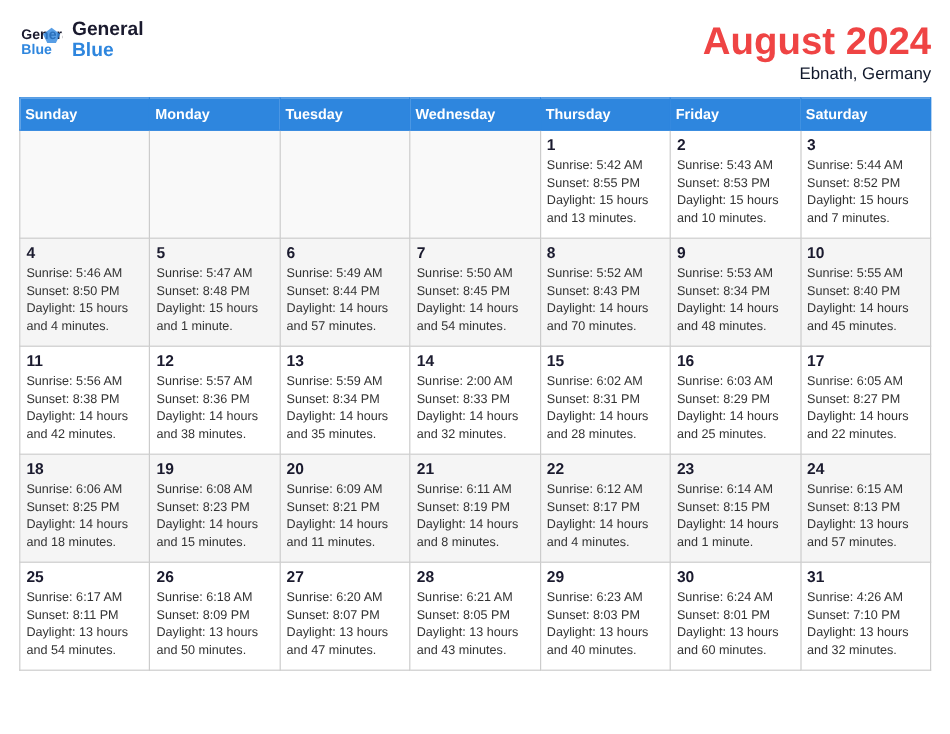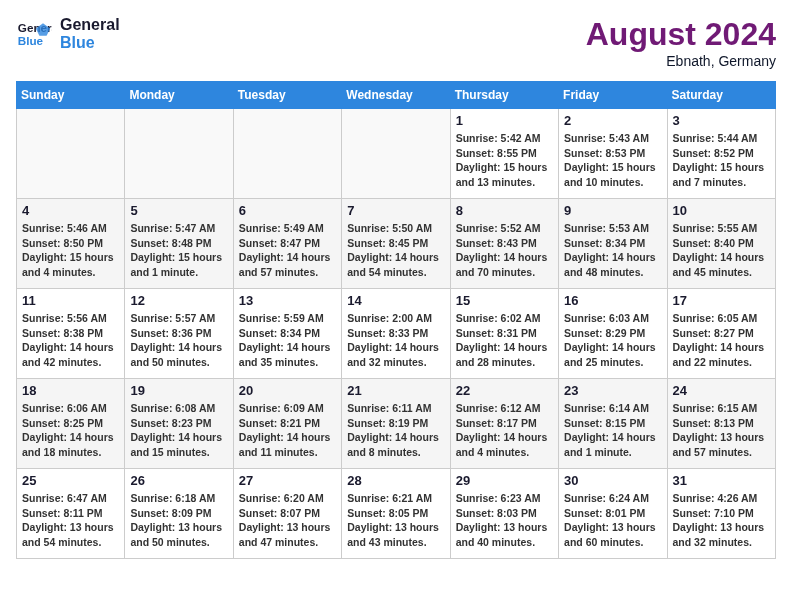--- a/index.html
+++ b/index.html
@@ -24,21 +24,21 @@
     .logo-icon {
       width: 36px;
       height: 36px;
     }
     .title-block {
       text-align: right;
     }
     .month-year {
       font-size: 32px;
       font-weight: bold;
-      color: #701a75;
+      color: #ef4444;
       text-align: center;
     }
     .location {
       font-size: 14px;
       color: #0f172a;
     }
     .calendar-table {
       width: 100%;
       border-collapse: collapse;
       font-size: 11px;
@@ -65,21 +65,20 @@
     .day-number {
       font-size: 13px;
       font-weight: bold;
       color: #1a1a2e;
       margin-bottom: 3px;
     }
     .day-info {
       color: #333;
       font-size: 10.5px;
       line-height: 1.4;
-      font-weight: bold;
     }
     tr:nth-child(odd) td:not(.empty) {
       background: #fff;
     }
     tr:nth-child(even) td:not(.empty) {
       background: #f5f5f5;
     }
   </style>
 </head>
 <body>
@@ -159,21 +158,21 @@
           <div class="day-info">
             <div>Sunrise: 5:47 AM</div>
             <div>Sunset: 8:48 PM</div>
             <div>Daylight: 15 hours and 1 minute.</div>
           </div>
         </td>
         <td>
           <div class="day-number">6</div>
           <div class="day-info">
             <div>Sunrise: 5:49 AM</div>
-            <div>Sunset: 8:47 PM</div>
+            <div>Sunset: 8:44 PM</div>
             <div>Daylight: 14 hours and 57 minutes.</div>
           </div>
         </td>
         <td>
           <div class="day-number">7</div>
           <div class="day-info">
             <div>Sunrise: 5:50 AM</div>
             <div>Sunset: 8:45 PM</div>
             <div>Daylight: 14 hours and 54 minutes.</div>
           </div>
@@ -210,21 +209,21 @@
             <div>Sunrise: 5:56 AM</div>
             <div>Sunset: 8:38 PM</div>
             <div>Daylight: 14 hours and 42 minutes.</div>
           </div>
         </td>
         <td>
           <div class="day-number">12</div>
           <div class="day-info">
             <div>Sunrise: 5:57 AM</div>
             <div>Sunset: 8:36 PM</div>
-            <div>Daylight: 14 hours and 50 minutes.</div>
+            <div>Daylight: 14 hours and 38 minutes.</div>
           </div>
         </td>
         <td>
           <div class="day-number">13</div>
           <div class="day-info">
             <div>Sunrise: 5:59 AM</div>
             <div>Sunset: 8:34 PM</div>
             <div>Daylight: 14 hours and 35 minutes.</div>
           </div>
         </td>
@@ -316,21 +315,21 @@
             <div>Sunrise: 6:15 AM</div>
             <div>Sunset: 8:13 PM</div>
             <div>Daylight: 13 hours and 57 minutes.</div>
           </div>
         </td>
       </tr>
       <tr>
         <td>
           <div class="day-number">25</div>
           <div class="day-info">
-            <div>Sunrise: 6:47 AM</div>
+            <div>Sunrise: 6:17 AM</div>
             <div>Sunset: 8:11 PM</div>
             <div>Daylight: 13 hours and 54 minutes.</div>
           </div>
         </td>
         <td>
           <div class="day-number">26</div>
           <div class="day-info">
             <div>Sunrise: 6:18 AM</div>
             <div>Sunset: 8:09 PM</div>
             <div>Daylight: 13 hours and 50 minutes.</div>

